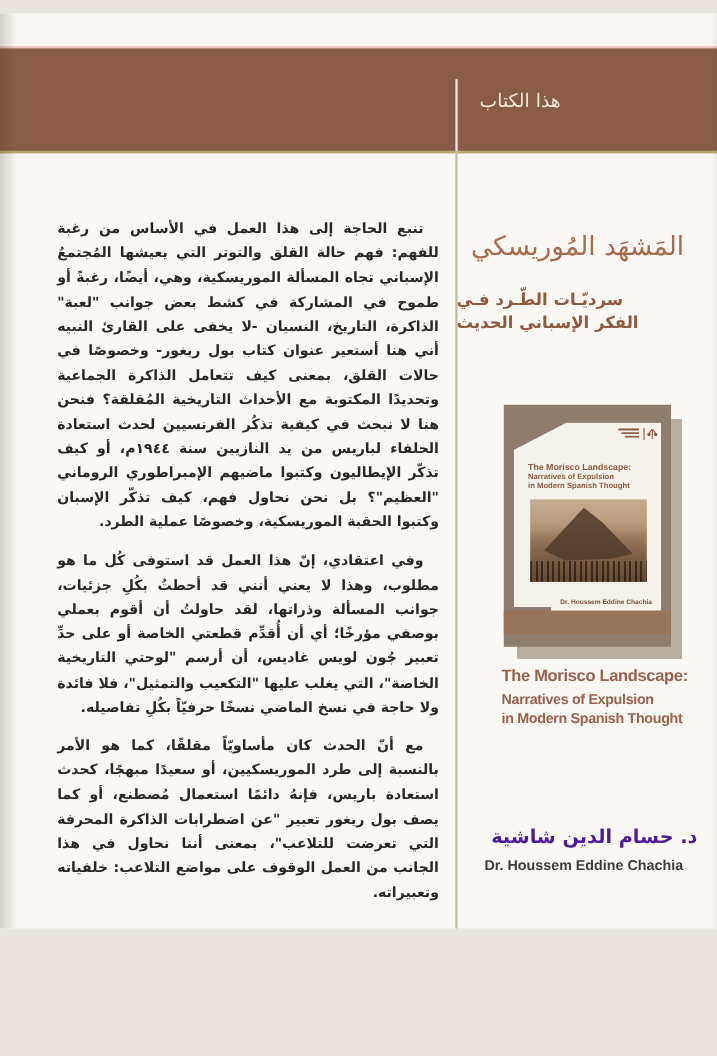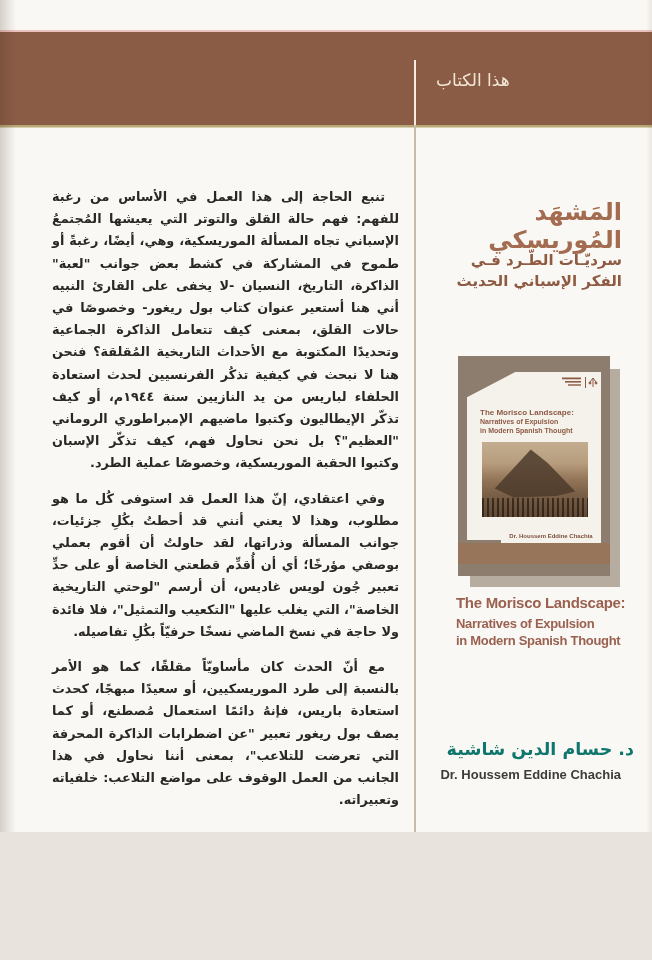--- a/index.html
+++ b/index.html
@@ -1,17 +1,17 @@
 <!DOCTYPE html>
 <html lang="ar"><head>
 <meta charset="utf-8">
 <style>
   html,body{margin:0;padding:0;background:#e8e4dd;}
   .page{
-    position:relative;width:652px;height:832px;margin:0 auto;
+    position:relative;width:652px;height:832px;margin:12px auto;
     background:#faf8f4;overflow:hidden;
     font-family:"DejaVu Sans",sans-serif;
   }
   
   .edge-left{position:absolute;left:0;top:0;bottom:0;width:16px;z-index:9;
     background:linear-gradient(90deg,rgba(70,45,30,0.20),rgba(70,45,30,0.0));pointer-events:none;}
   .edge-right{position:absolute;right:0;top:0;bottom:0;width:6px;z-index:9;
     background:linear-gradient(270deg,rgba(70,45,30,0.08),rgba(70,45,30,0));pointer-events:none;}
 
   .band{position:absolute;left:0;width:652px;background:#8a5c46;z-index:1;}
@@ -30,23 +30,23 @@
       #f6efe3 802px,#f6efe3 855px);}
 
   
   .desc{position:absolute;left:52px;top:186px;width:347px;z-index:2;
     direction:rtl;text-align:justify;color:#2a2826;
     font-size:12.8px;line-height:22.2px;}
   .desc p{margin:0 0 13px 0;text-indent:14px;font-weight:bold;}
 
   
   .title-ar{position:absolute;left:415px;top:198px;width:207px;z-index:2;
-    direction:rtl;text-align:right;color:#a36b4f;font-size:24px;font-weight:bold;}
+    direction:rtl;text-align:right;color:#a36b4f;font-size:24px;font-weight:normal;}
   .subtitle-ar{position:absolute;left:415px;top:250px;width:207px;z-index:2;
-    direction:rtl;text-align:right;color:#8e5a42;font-size:15px;font-weight:bold;line-height:20.5px;}
+    direction:rtl;text-align:left;color:#8e5a42;font-size:15px;font-weight:bold;line-height:20.5px;}
 
   .cover{position:absolute;left:458px;top:356px;width:152px;height:220px;z-index:2;
     background:#8d7d6e;box-shadow:11px 12px 0 -1px #b6aca0;}
   .cover-panel{position:absolute;left:9px;top:16px;width:134px;height:168px;background:#f5f2ec;
     clip-path:polygon(0 15%,36% 0,100% 0,100% 100%,0 100%);}
   .cover-logo{position:absolute;right:12px;top:20px;width:36px;height:13px;}
   .cover-title{position:absolute;left:22px;top:52px;color:#8d5a44;
     font-family:"Liberation Sans",sans-serif;font-weight:bold;text-align:left;}
   .cover-title .ct1{font-size:8px;line-height:10px;}
   .cover-title .ct2{font-size:7px;line-height:8.5px;}
@@ -63,21 +63,21 @@
   .cover-author-tab span{font-family:"Liberation Sans",sans-serif;font-weight:bold;
     font-size:6px;color:#7c4f3c;white-space:nowrap;}
 
   .title-en{position:absolute;left:456px;top:594px;width:180px;z-index:2;
     font-family:"Liberation Sans",sans-serif;font-weight:bold;color:#9a6150;
     text-align:left;letter-spacing:-0.3px;}
   .title-en .te1{font-size:15px;line-height:18px;margin-bottom:4px;}
   .title-en .te2{font-size:13px;line-height:16.5px;}
 
   .author-ar{position:absolute;left:415px;top:739px;width:219px;z-index:2;
-    direction:rtl;text-align:right;color:#0f766e;font-size:17.5px;font-weight:bold;}
+    direction:rtl;text-align:right;color:#4c1d95;font-size:17.5px;font-weight:bold;}
   .author-en{position:absolute;left:415px;top:767px;width:206px;z-index:2;
     font-family:"Liberation Sans",sans-serif;font-weight:bold;font-size:13px;color:#3f3b38;text-align:right;}
 
   
   .pub{position:absolute;left:440px;top:868px;width:110px;height:52px;z-index:6;}
   .pub-text{position:absolute;left:0;top:2px;width:66px;direction:rtl;text-align:right;color:#f2e6d4;}
   .pub-text .pa1{font-size:11px;font-weight:normal;line-height:13px;}
   .pub-text .pa2{font-size:8.5px;line-height:10px;}
   .pub-text .pe1{font-family:"Liberation Sans",sans-serif;direction:ltr;text-align:left;
     font-size:6.5px;font-weight:bold;line-height:8px;margin-top:3px;}

